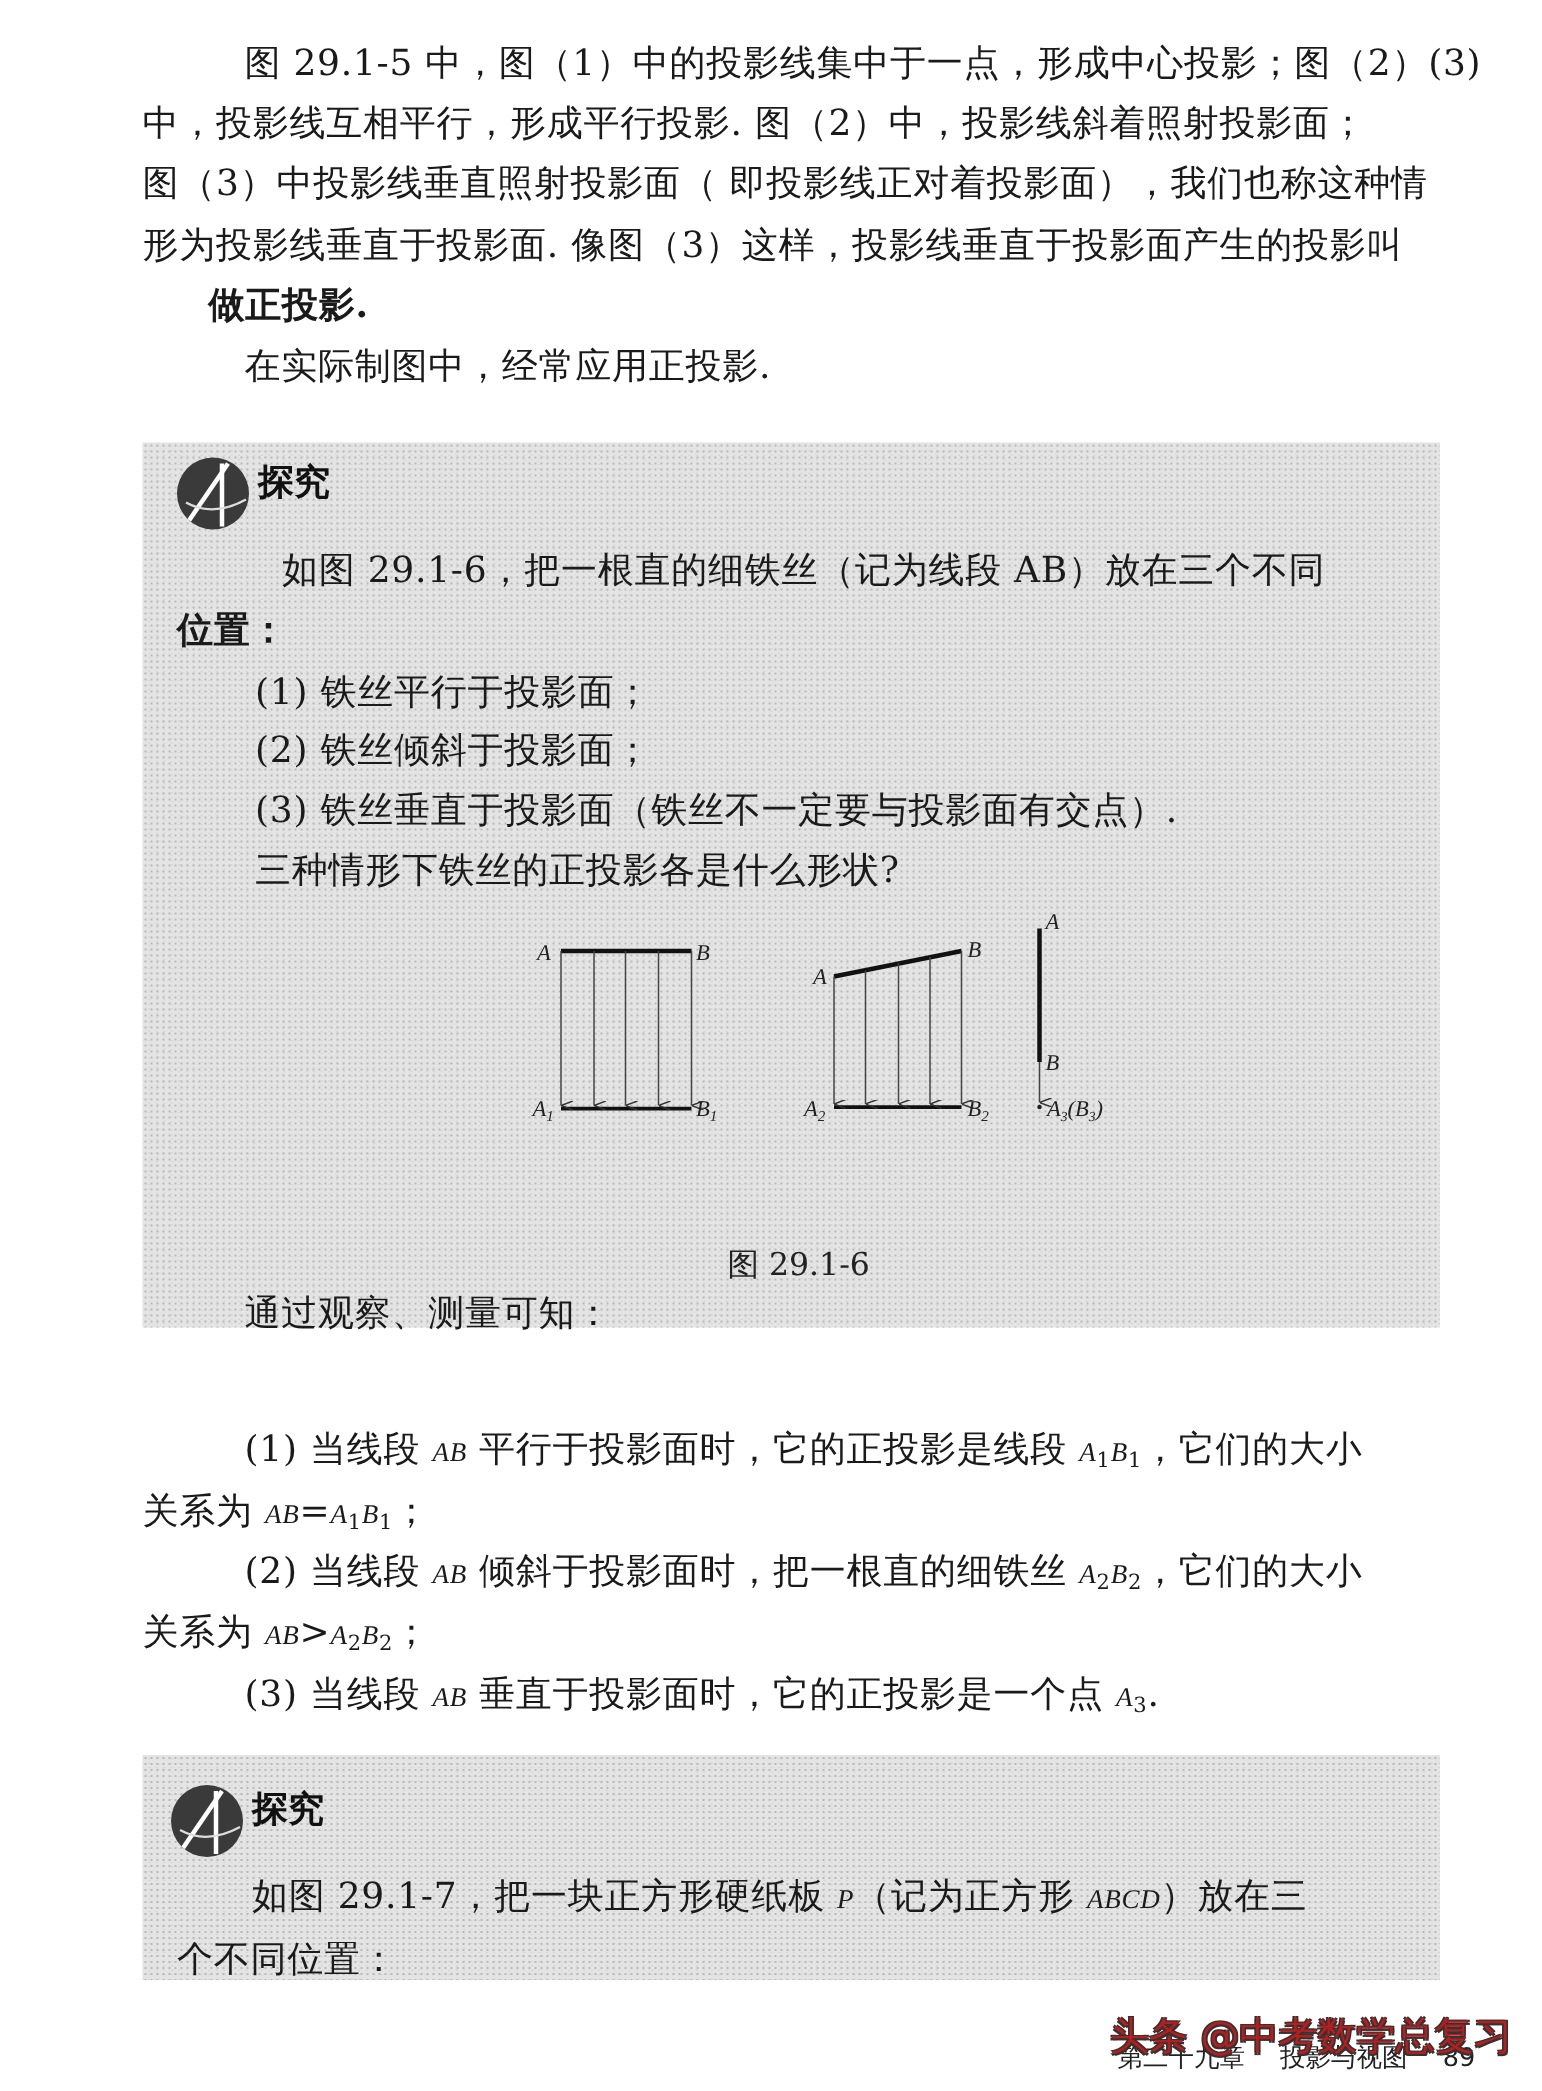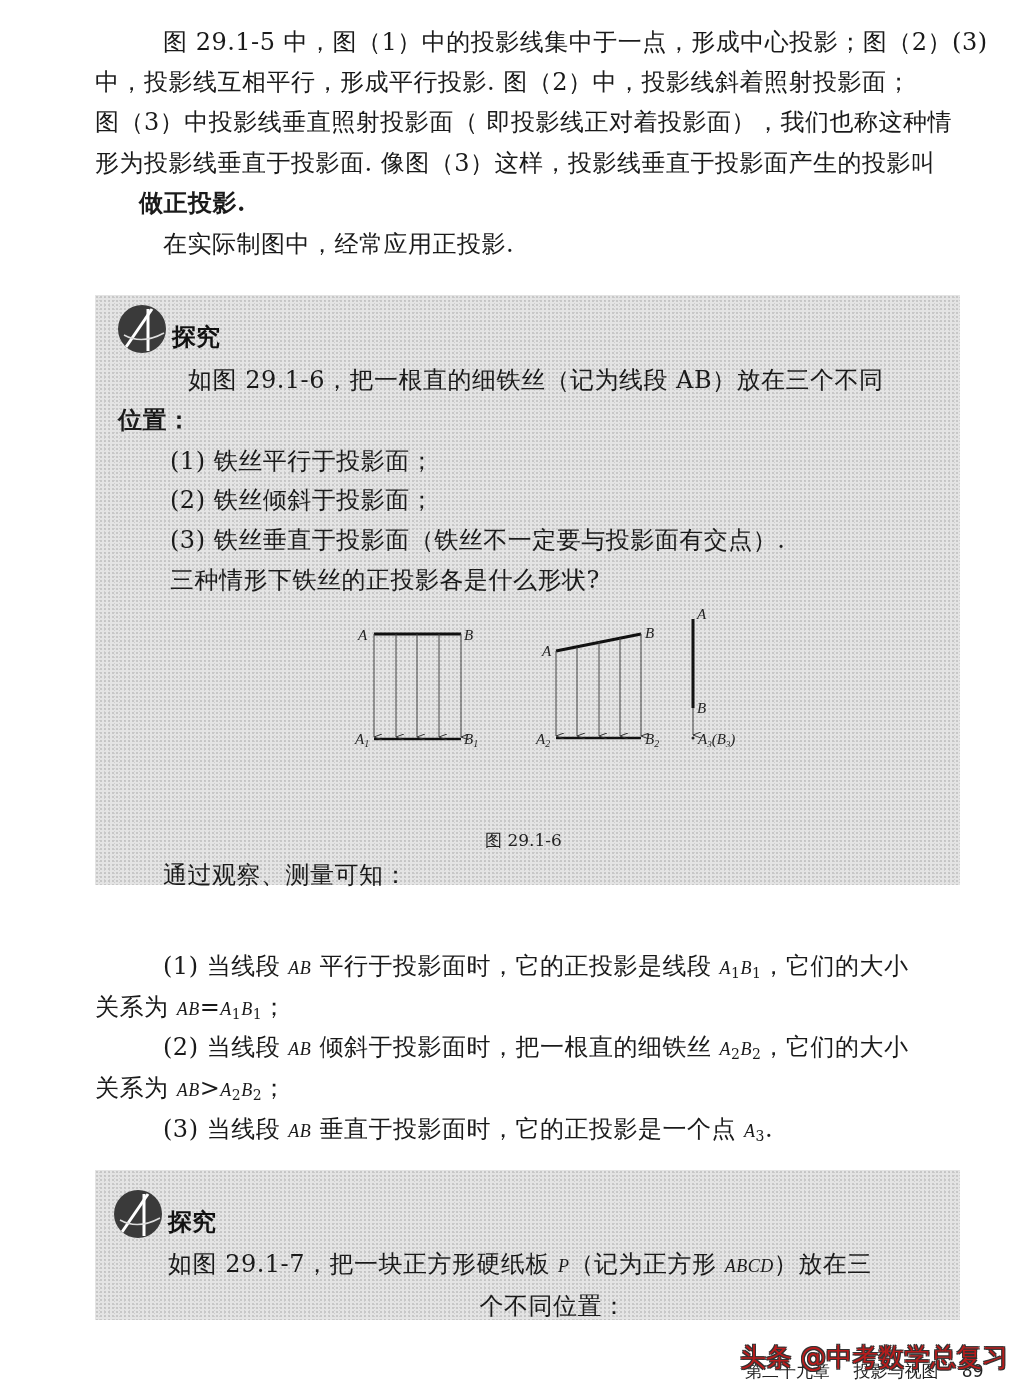--- a/index.html
+++ b/index.html
@@ -20,29 +20,29 @@
   .box {
     position: absolute; left: 95px; width: 865px;
     background-color: #e4e4e4;
     background-image:
       radial-gradient(#b8b8b8 0.6px, transparent 0.9px),
       radial-gradient(#cfcfcf 0.6px, transparent 0.9px);
     background-size: 4px 4px, 5px 3px;
     background-position: 0 0, 2px 1px;
   }
   .box-title {
-    position: absolute; display: flex; align-items: flex-end; gap: 6px;
+    position: absolute; display: flex; align-items: flex-start; gap: 6px;
   }
   .logo {
     width: 48px; height: 48px; border-radius: 50%;
     background: #3a3a3a; position: relative; overflow: hidden;
   }
   .box-title-label { font-family: "DejaVu Sans", sans-serif; font-weight: bold; font-size: 24px; color: #111; }
   .caption {
-    position: absolute; left: 485px; top: 829px; font-size: 17px; color: #222;
+    position: absolute; left: 485px; top: 829px; font-size: 21px; color: #222;
   }
   .footer {
     position: absolute; top: 1360px; left: 697px; font-size: 17px; color: #222; white-space: nowrap;
     font-family: "DejaVu Sans", sans-serif;
     margin-left: 48px;
   }
   .footer span { margin-right: 18px; }
   .watermark {
     position: absolute; top: 1340px; left: 740px; font-size: 26px; color: #b91c1c;
     font-family: "DejaVu Sans", sans-serif; white-space: nowrap;
@@ -149,20 +149,20 @@
       <line x1="8" y1="42" x2="34" y2="4" stroke="#fff" stroke-width="3"></line>
       <line x1="30" y1="4" x2="30" y2="46" stroke="#fff" stroke-width="3"></line>
       <path d="M6 30 Q24 40 46 28" stroke="#ddd" stroke-width="1.5" fill="none"></path>
     </svg>
   </div>
   <span class="box-title-label">探究</span>
 </div>
 <div class="line" style="top:1249px; left:168px;">
   <span>如图 29.1-7，把一块正方形硬纸板 </span><i class="m">P</i><span>（记为正方形 </span><i class="m">ABCD</i><span>）放在三</span>
 </div>
-<div class="line indent-sm" style="top:1291px;text-align:center;">个不同位置：</div>
+<div class="line indent-sm" style="top:1291px;">个不同位置：</div>
 
 <div class="footer">
   <span>第二十九章</span>
   <span>投影与视图</span>
   <span>89</span>
 </div>
 <div class="watermark">头条 @中考数学总复习</div>
 
 </body></html>

